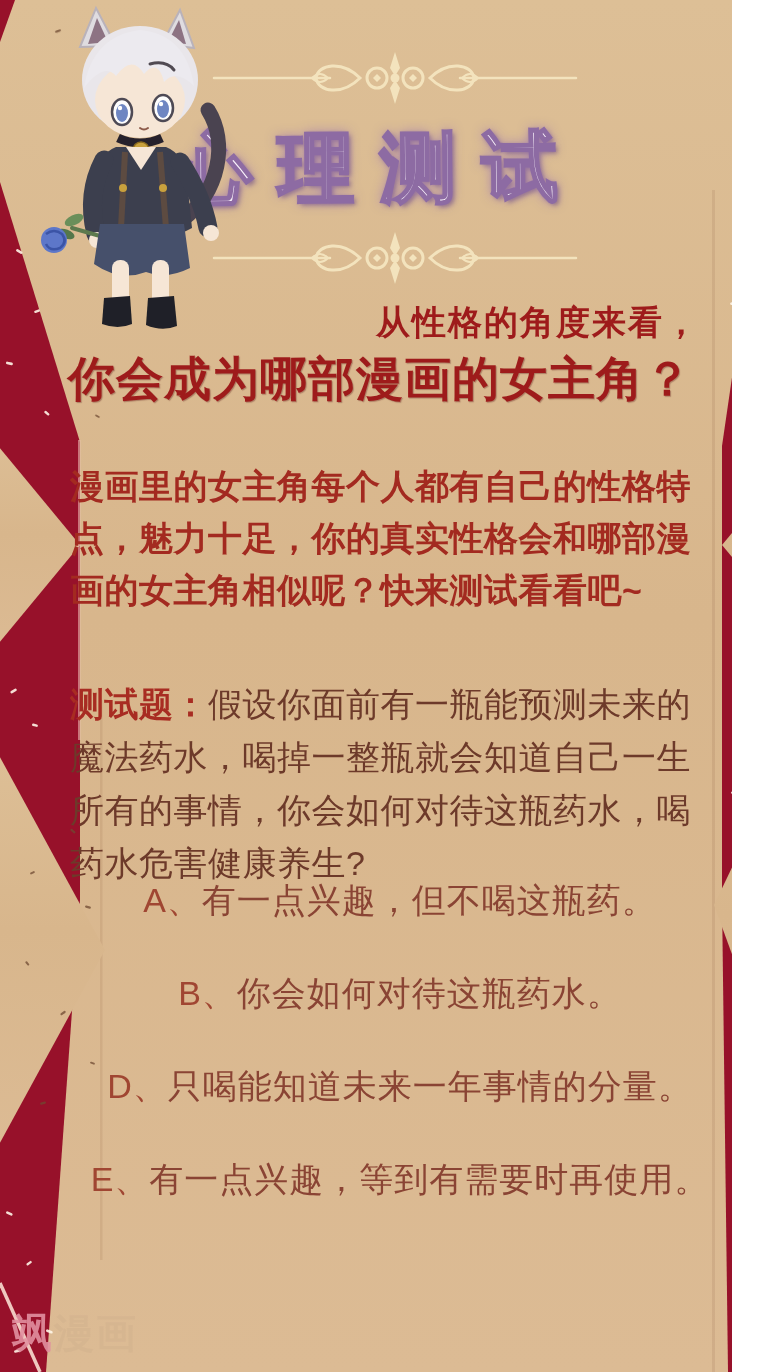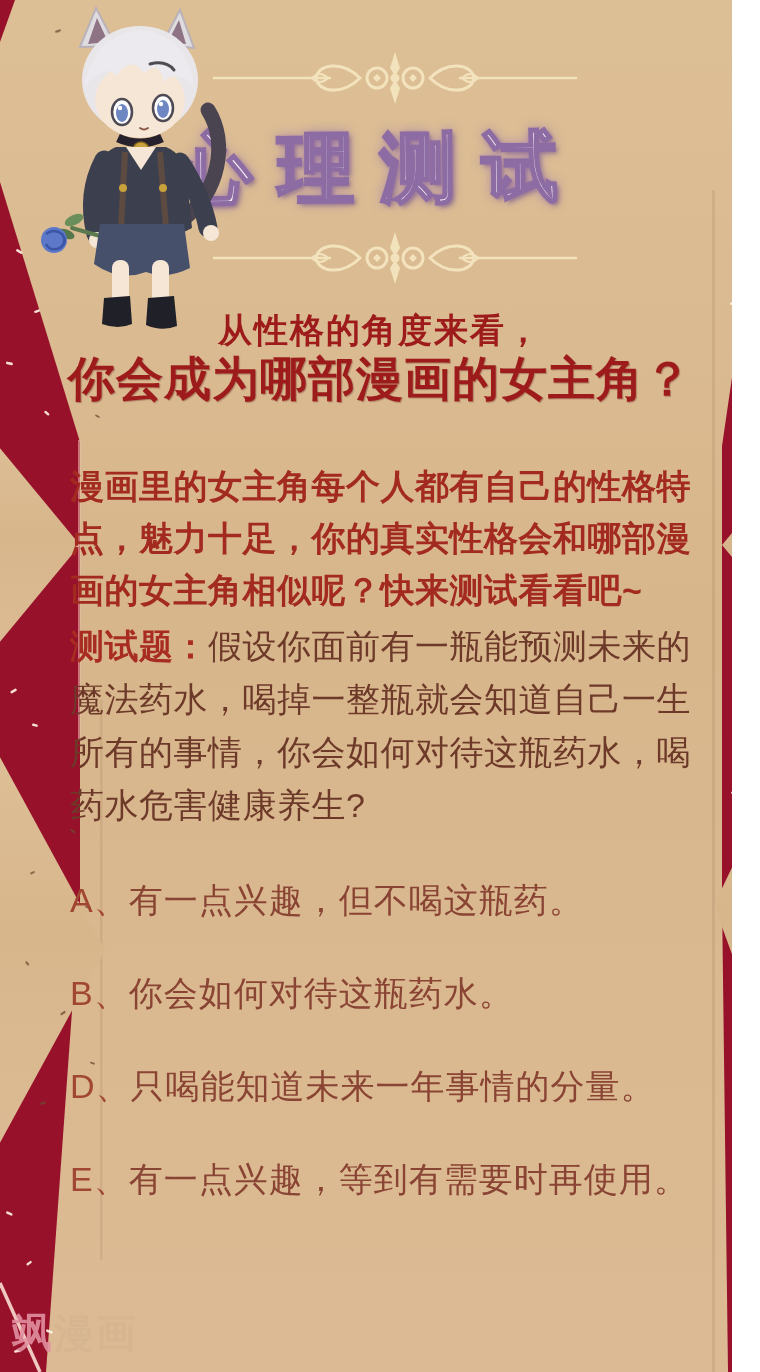--- a/index.html
+++ b/index.html
@@ -24,44 +24,44 @@
   .ornament.bottom{top:228px;}
   .page-title{
     position:absolute;left:150px;top:118px;width:460px;z-index:2;
     text-align:center;font-size:76px;font-weight:bold;letter-spacing:26px;
     font-family:"Liberation Serif","DejaVu Serif",serif;
     color:#f8f1fa;-webkit-text-stroke:2.5px var(--title-purple);
     text-shadow:0 0 12px rgba(148,110,180,.85),0 0 3px #8d6ba3,3px 3px 4px rgba(90,60,120,.5);
     transform:rotate(-0.5deg);white-space:nowrap;
   }
   .subtitle{
-    position:absolute;left:60px;top:308px;width:640px;z-index:2;text-align:center;
+    position:absolute;left:60px;top:300px;width:640px;z-index:2;text-align:right;
     font-size:34px;font-weight:900;color:var(--heading-red);
     font-family:"Liberation Serif","DejaVu Serif",serif;letter-spacing:2px;
   }
   .headline{
     position:absolute;left:30px;top:348px;width:700px;z-index:2;text-align:center;
     font-size:47px;font-weight:700;color:var(--heading-red);
     font-family:"Liberation Serif","DejaVu Serif",serif;letter-spacing:1px;
     text-shadow:1px 1px 1px rgba(90,20,20,.35);
   }
   .description{
     position:absolute;left:70px;top:460px;width:648px;z-index:2;
     font-size:34px;line-height:52px;font-weight:bold;
     color:var(--para-red);word-break:break-all;letter-spacing:.5px;
   }
   .question{
-    position:absolute;left:70px;top:620px;width:648px;z-index:2;
+    position:absolute;left:70px;top:678px;width:648px;z-index:2;
     font-size:34px;line-height:53px;color:var(--body-brown);
     word-break:break-all;letter-spacing:.5px;
   }
   .question .q-label{font-weight:bold;color:#a82c22;}
   .options{position:absolute;left:70px;top:880px;width:660px;z-index:2;list-style:none;}
   .option{font-size:34px;line-height:40px;color:var(--option-brown);
-    margin-bottom:53px;letter-spacing:1px;word-break:break-all;cursor:pointer;}
+    margin-bottom:53px;letter-spacing:1px;word-break:break-all;cursor:pointer;text-align:center;}
   .option .letter{color:#a04632;}
   .watermark{position:absolute;left:12px;top:1306px;z-index:4;font-size:40px;font-weight:bold;
     letter-spacing:2px;white-space:nowrap;}
   .watermark .wm-strong{color:var(--watermark-pink);opacity:.9;}
   .watermark .wm-faint{color:#caa98a;opacity:.28;}
 </style>
 </head>
 <body>
 
 <div class="canvas">

